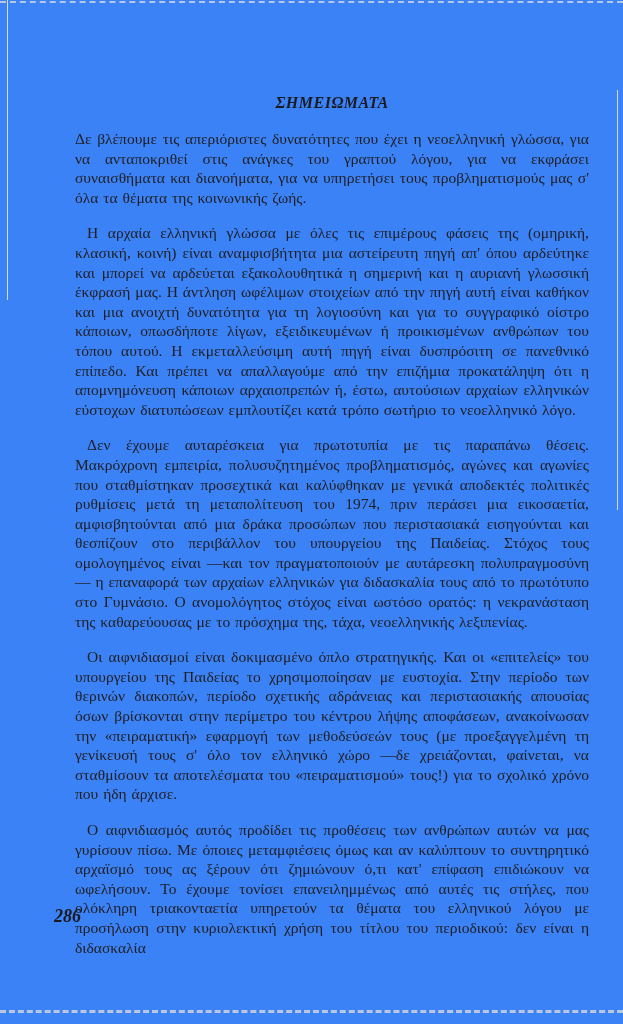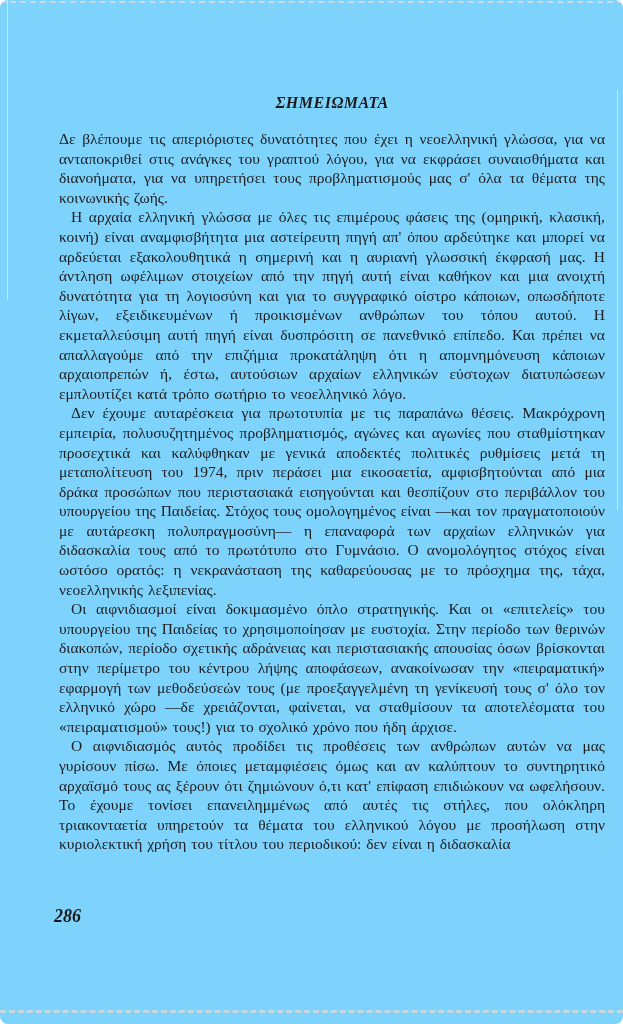--- a/index.html
+++ b/index.html
@@ -4,25 +4,24 @@
 <style>
   html, body {
     margin: 0;
     padding: 0;
     background: #ffffff;
   }
   .page {
     position: relative;
     width: 623px;
     height: 1024px;
-    background: #7dd3fc;
+    background: #3b82f6;
     font-family: "Liberation Serif", serif;
     color: #1d1d21;
     overflow: hidden;
-    border-radius: 8px;
   }
   
   .edge-top {
     position: absolute;
     top: 1px; left: 0; right: 0;
     border-top: 2px dashed #dededf;
     opacity: 0.75;
   }
   .edge-bottom {
     position: absolute;
@@ -51,21 +50,21 @@
   .section-title {
     margin: 0 0 17px 0;
     text-align: center;
     font-size: 16px;
     font-weight: bold;
     font-style: italic;
     letter-spacing: 0.5px;
     color: #1a1a1e;
   }
   .para {
-    margin: 0;
+    margin: 16px;
     font-size: 15.5px;
     line-height: 19.6px;
     text-align: justify;
     text-indent: 12px;
     word-spacing: 1px;
     color: #202024;
   }
   .para.first {
     text-indent: 0;
   }

